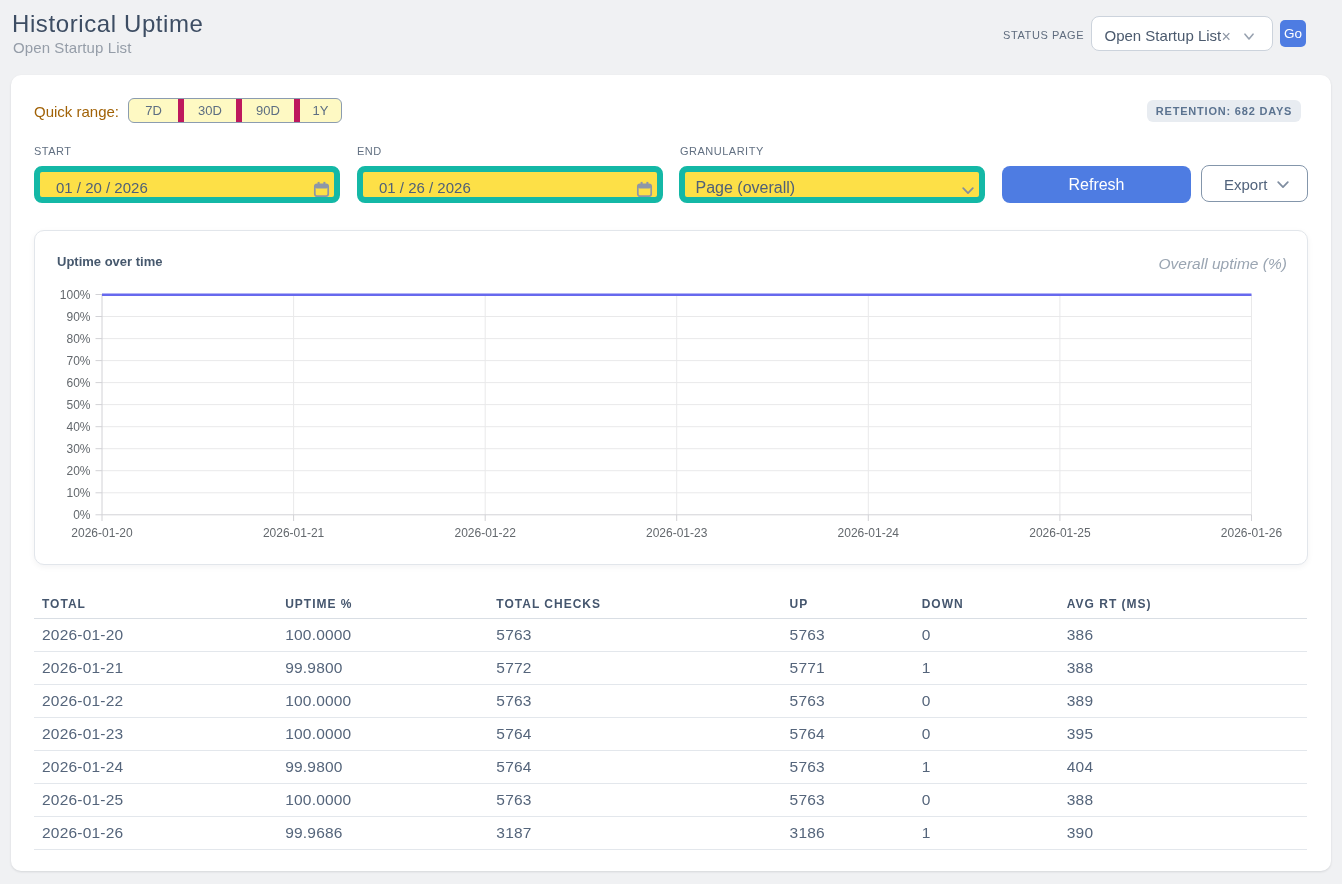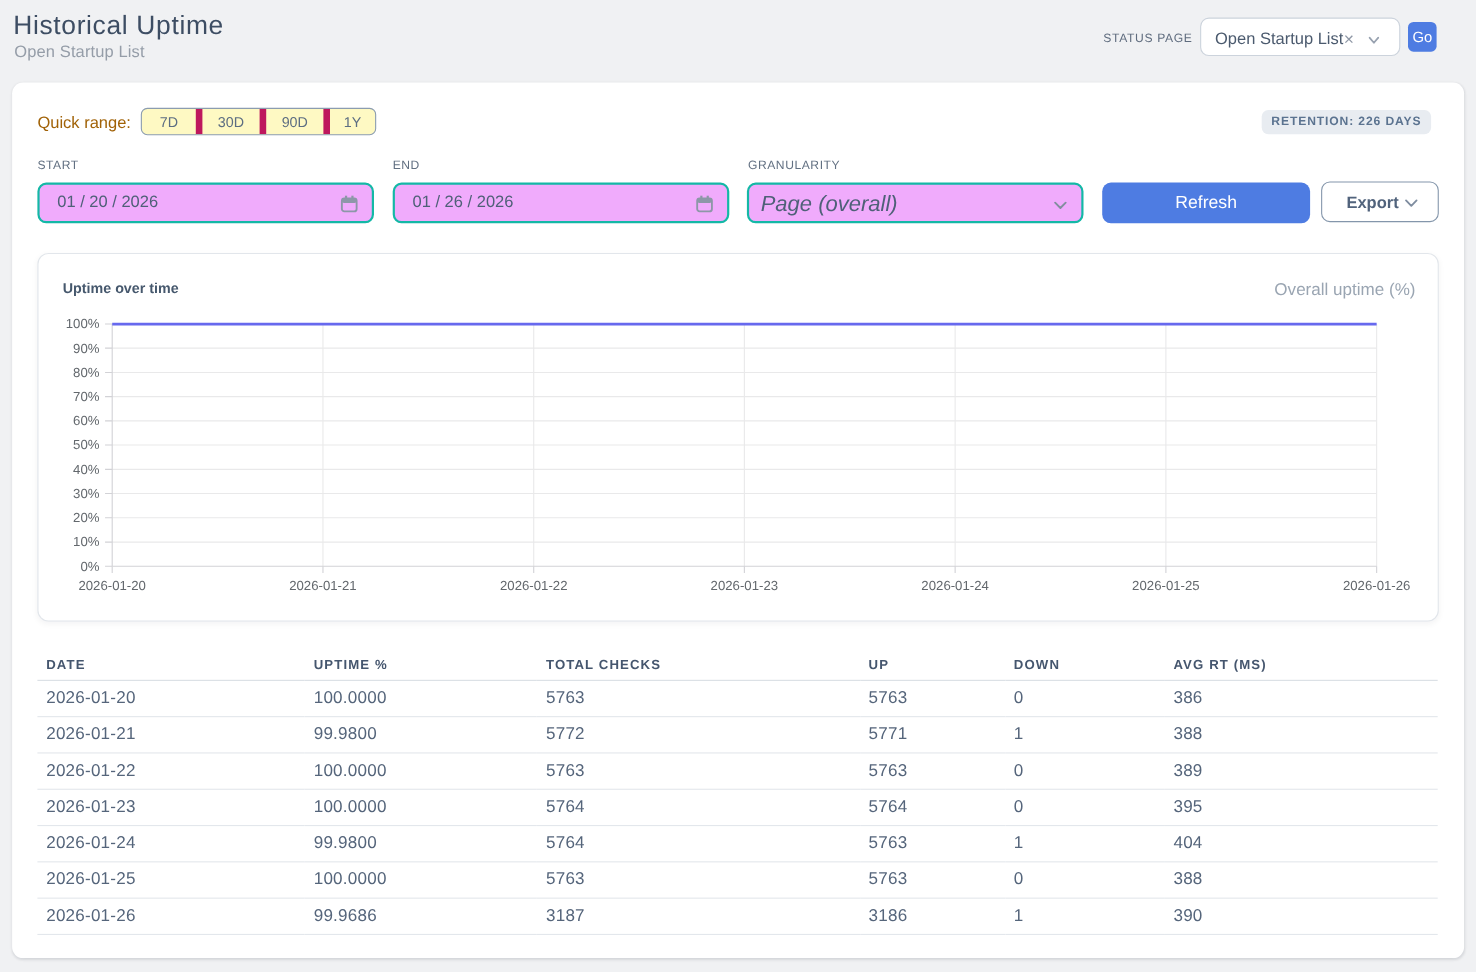--- a/index.html
+++ b/index.html
@@ -13,29 +13,29 @@
 .sel1 .txt { position:absolute; left:12.5px; top:10px; font-size:15px; color:#4b5a6e; }
 .sel1 .x { position:absolute; left:129.5px; top:10.5px; font-size:16px; color:#8e97a5; }
 .go { left:1280px; top:20px; width:26px; height:27px; background:#4e7ce2; border-radius:5px; color:#fff; font-size:13.5px; text-align:center; line-height:28px; }
 .card { left:11px; top:75px; width:1320px; height:796px; background:#fff; border-radius:10px; box-shadow:0 1px 3px rgba(16,24,40,.07), 0 1px 2px rgba(16,24,40,.05); }
 .qlabel { left:34px; top:103px; font-size:15px; color:#a16207; }
 .group { left:128px; top:98px; height:25px; display:flex; border:1px solid #8b9cb0; border-radius:6px; overflow:hidden; background:#fef9c3; }
 .group div { font-size:13px; color:#5d6e82; text-align:center; line-height:23px; }
 .group div + div { border-left:6px solid #be185d; }
 .badge { left:1147px; top:100px; width:154px; height:22px; background:#e8ecf1; border-radius:6px; font-size:11px; font-weight:700; color:#5b7390; letter-spacing:0.8px; text-align:center; line-height:22px; }
 .flabel { top:145px; font-size:11px; color:#627082; letter-spacing:0.5px; }
-.inp { top:166px; height:37px; background:#f0abfc; border:2px solid #14b8a6; border-radius:8px; }
+.inp { top:166px; height:37px; background:#fde047; border:6px solid #14b8a6; border-radius:8px; }
 .inp .txt { position:absolute; left:16px; top:7px; font-size:15px; color:#4f6078; }
-.selbig .txt { left:10.5px; font-size:20px;font-style:italic; }
+.selbig .txt { left:10.5px; font-size:16px; }
 .refresh { left:1002px; top:166px; width:189px; height:37px; background:#4e7ce2; border-radius:8px; color:#fff; font-size:16px; text-align:center; line-height:37px; }
 .export { left:1201px; top:165px; width:107px; height:37px; background:#fff; border:1px solid #8496ab; border-radius:8px; }
-.export .txt { position:absolute; left:22px; top:10px; font-size:15px; color:#51637c;font-weight:bold; }
+.export .txt { position:absolute; left:22px; top:10px; font-size:15px; color:#51637c; }
 .chartcard { left:34px; top:230px; width:1274px; height:335px; background:#fff; border:1px solid #e2e6eb; border-radius:10px; box-shadow:0 2px 6px rgba(16,24,40,.05); }
 .ctitle { left:57px; top:254px; font-size:13px; font-weight:700; color:#46586d; }
-.clabel { left:1158.5px; top:255px; font-size:15.5px; color:#9aa5b2; }
+.clabel { left:1158.5px; top:255px; font-size:15.5px; color:#9aa5b2;font-style:italic; }
 table { border-collapse:collapse; table-layout:fixed; }
 .tbl { left:34px; top:590px; width:1273px; }
 th { font-size:12px; font-weight:700; color:#45566e; letter-spacing:1px; text-align:left; padding:0 0 0 8px; height:28px; border-bottom:1px solid #d9dee4; }
 td { font-size:15.5px; color:#55657b; letter-spacing:0.2px; padding:0 0 0 8px; height:33px; border-bottom:1px solid #e3e7ec; }
 </style>
 </head>
 <body>
 <div class="abs card"></div>
 <div class="abs h1">Historical Uptime</div>
 <div class="abs sub">Open Startup List</div>
@@ -49,21 +49,21 @@
 </div>
 <div class="abs go">Go</div>
 
 <div class="abs qlabel">Quick range:</div>
 <div class="abs group">
     <div style="width:49px">7D</div>
     <div style="width:58px">30D</div>
     <div style="width:58px">90D</div>
     <div style="width:47px">1Y</div>
   </div>
-<div class="abs badge">RETENTION: 226 DAYS</div>
+<div class="abs badge">RETENTION: 682 DAYS</div>
 
 <div class="abs flabel" style="left:34px">START</div>
 <div class="abs flabel" style="left:357px">END</div>
 <div class="abs flabel" style="left:680px">GRANULARITY</div>
 
 <div class="abs inp" style="left:34px;width:306px">
   <span class="txt">01 / 20 / 2026</span>
   <svg style="position:absolute;left:273px;top:9px" width="17" height="17" viewBox="0 0 17 17">
       <rect x="1.8" y="3.4" width="13.4" height="11.8" rx="2.2" fill="none" stroke="#8d97a8" stroke-width="1.7"></rect>
       <rect x="1.8" y="3.4" width="13.4" height="4.2" rx="2" fill="#8d97a8"></rect>
@@ -178,21 +178,21 @@
   <colgroup>
       <col style="width:243px">
       <col style="width:211px">
       <col style="width:293px">
       <col style="width:132px">
       <col style="width:145px">
       <col style="width:248px">
     </colgroup>
   <tbody>
       <tr>
-        <th>DATE</th>
+        <th>TOTAL</th>
         <th>UPTIME %</th>
         <th>TOTAL CHECKS</th>
         <th>UP</th>
         <th>DOWN</th>
         <th>AVG RT (MS)</th>
       </tr>
   <tr>
         <td>2026-01-20</td>
         <td>100.0000</td>
         <td>5763</td>

